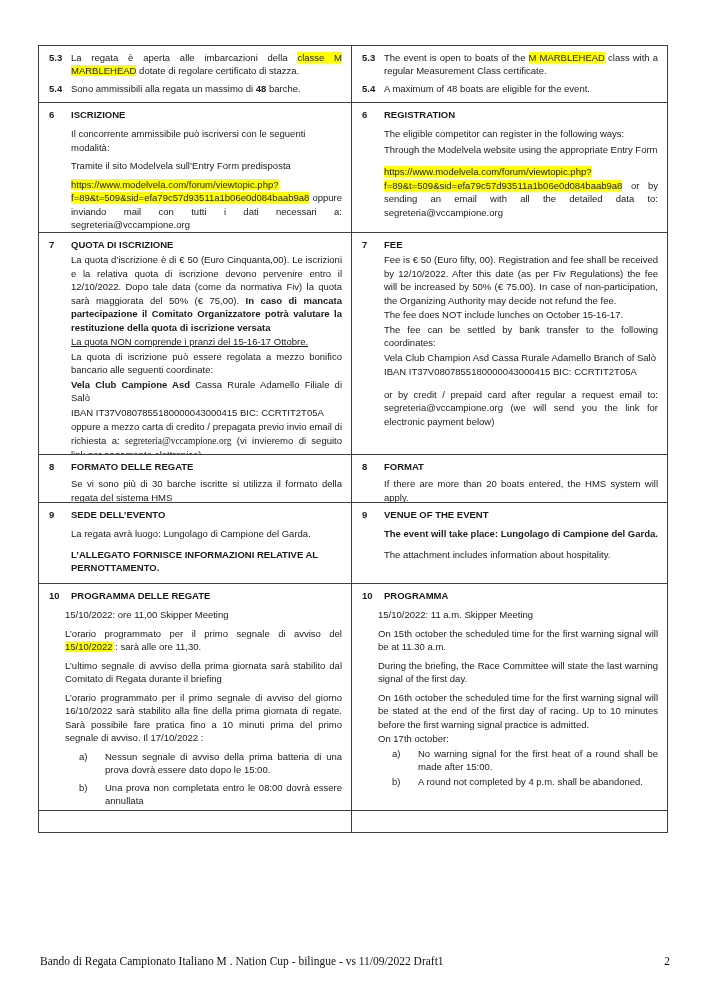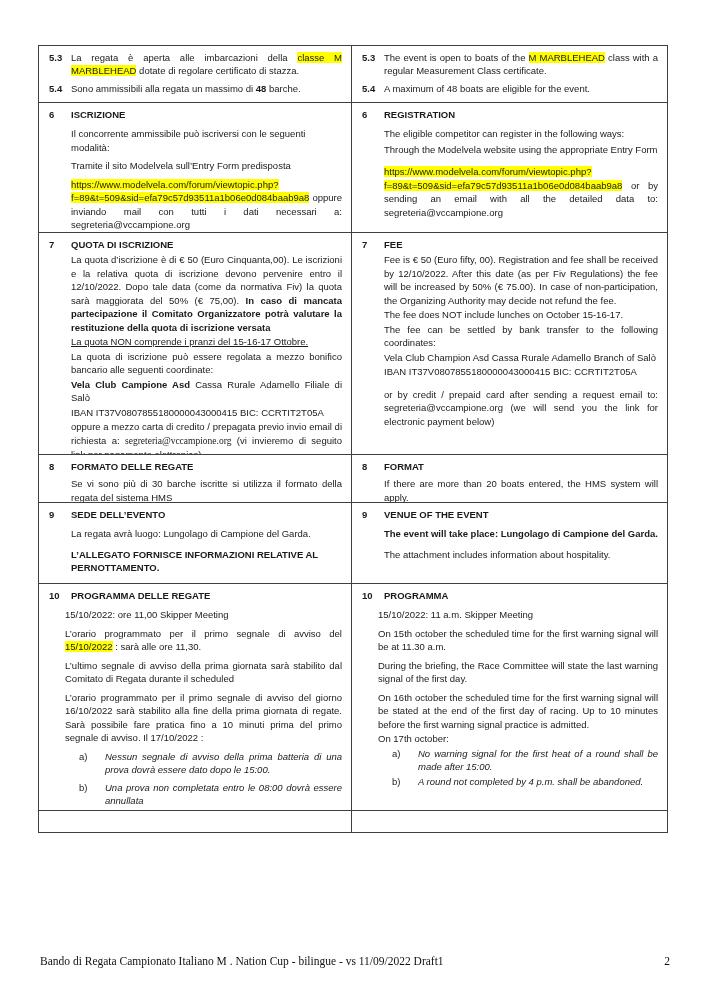--- a/index.html
+++ b/index.html
@@ -24,21 +24,21 @@
   .sec-header .ni-num{flex:0 0 22px;}
   .body{margin-left:22px;}
   .body p{margin:0 0 5px 0; text-align:justify;}
   .body p.nj{text-align:left;}
   .hl{background:#ffff00;}
   b,.bold{font-weight:bold;}
   .und{text-decoration:underline;}
   .serif-link{font-family:"Liberation Serif", serif;}
   .litem{display:flex; margin:0 0 4px 14px;}
   .li-m{flex:0 0 26px;}
-  .li-t{flex:1; text-align:justify;font-style:italic;}
+  .li-t{flex:1; text-align:justify;}
   .footer{
     position:absolute; left:40px; right:36px; top:955px;
     display:flex; justify-content:space-between;
     font-family:"Liberation Serif", serif; font-size:11.5px; color:#111;gap:29px;
   }
 </style>
 </head>
 <body>
 
 <div class="page">
@@ -111,21 +111,21 @@
         <div class="sec-header" style="margin-bottom:2px;">
           <span class="ni-num">7</span>
           <span>FEE</span>
         </div>
         <div class="body">
           <p style="margin-bottom:1px;">Fee is € 50 (Euro fifty, 00). Registration and fee shall be received by 12/10/2022. After this date (as per Fiv Regulations) the fee will be increased by 50% (€ 75.00). In case of non-participation, the Organizing Authority may decide not refund the fee.</p>
           <p class="nj" style="margin-bottom:1px;">The fee does NOT include lunches on October 15-16-17.</p>
           <p style="margin-bottom:1px;">The fee can be settled by bank transfer to the following coordinates:</p>
           <p class="nj" style="margin-bottom:1px;">Vela Club Champion Asd Cassa Rurale Adamello Branch of Salò</p>
           <p class="nj" style="margin-bottom:9px;">IBAN IT37V0807855180000043000415 BIC: CCRTIT2T05A</p>
-          <p>or by credit / prepaid card after sending a request email to: segreteria@vccampione.org (we will send you the link for electronic payment below)</p>
+          <p>or by credit / prepaid card after regular a request email to: segreteria@vccampione.org (we will send you the link for electronic payment below)</p>
         </div>
       </div>
     </div>
 
     <div class="trow h4">
       <div class="cell it">
         <div class="sec-header" style="margin-bottom:4px;">
           <span class="ni-num">8</span>
           <span>FORMATO DELLE REGATE</span>
         </div>
@@ -169,21 +169,21 @@
 
     <div class="trow h6">
       <div class="cell it">
         <div class="sec-header">
           <span class="ni-num">10</span>
           <span>PROGRAMMA DELLE REGATE</span>
         </div>
         <div class="body" style="margin-left:16px;">
           <p class="nj">15/10/2022: ore 11,00 Skipper Meeting</p>
           <p><span>L’orario programmato per il primo segnale di avviso del </span><span class="hl">15/10/2022</span><span> : sarà alle ore 11,30.</span></p>
-          <p>L’ultimo segnale di avviso della prima giornata sarà stabilito dal Comitato di Regata durante il scheduled</p>
+          <p>L’ultimo segnale di avviso della prima giornata sarà stabilito dal Comitato di Regata durante il briefing</p>
           <p>L’orario programmato per il primo segnale di avviso del giorno 16/10/2022  sarà stabilito alla fine della prima giornata di regate. Sarà possibile fare pratica fino a 10 minuti prima del primo segnale di avviso. Il 17/10/2022 :</p>
           <div class="litem">
             <span class="li-m">a)</span>
             <span class="li-t">Nessun segnale di avviso della prima batteria di una prova dovrà essere dato dopo le 15:00.</span>
           </div>
           <div class="litem">
             <span class="li-m">b)</span>
             <span class="li-t">Una prova non completata entro le 08:00 dovrà essere annullata</span>
           </div>
         </div>

